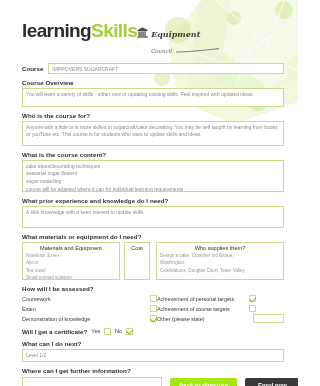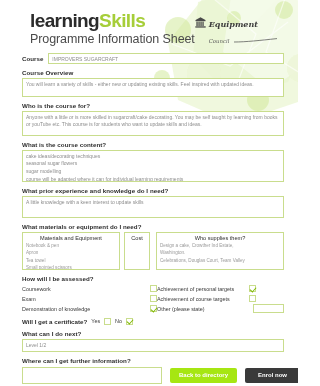--- a/index.html
+++ b/index.html
@@ -24,24 +24,24 @@
     width: 190px; height: 150px;
     pointer-events: none;
     z-index: 0;
   }
   .bg-art svg { display: block; }
 
   
   .header {
     position: relative;
     z-index: 2;
-    padding: 11px 12px 0 22px;
+    padding: 21px 12px 0 22px;
     display: flex;
     align-items: flex-start;
-    justify-content: center;
+    justify-content: flex-start;
   }
   .brand-block { line-height: 1; }
   .brand {
     font-size: 19px;
     font-weight: bold;
     letter-spacing: -0.6px;
     color: #2b2b2b;
     white-space: nowrap;
   }
   .brand .skills { color: #a6ce39; }
@@ -268,21 +268,20 @@
         <path d="M70 12 L118 52 L96 110"></path>
         <path d="M150 8 L128 70 L170 96"></path>
         <path d="M34 62 L92 84 L150 40"></path>
       </g>
     </svg>
   </div>
 
   <div class="header">
     <div class="brand-block">
       <div class="brand"><span>learning</span><span class="skills">Skills</span></div>
-      <div class="subtitle">Programme Information Sheet</div>
     </div>
     <div class="council">
       <span class="council-icon">
         <svg width="11" height="11" viewBox="0 0 11 11">
           <rect x="0.5" y="3" width="10" height="1.2" fill="#4a4a4a"></rect>
           <path d="M5.5 0.3 L10.4 3 L0.6 3 Z" fill="#4a4a4a"></path>
           <rect x="1.4" y="4.6" width="1.3" height="4.4" fill="#4a4a4a"></rect>
           <rect x="3.4" y="4.6" width="1.3" height="4.4" fill="#4a4a4a"></rect>
           <rect x="5.4" y="4.6" width="1.3" height="4.4" fill="#4a4a4a"></rect>
           <rect x="7.4" y="4.6" width="1.3" height="4.4" fill="#4a4a4a"></rect>

